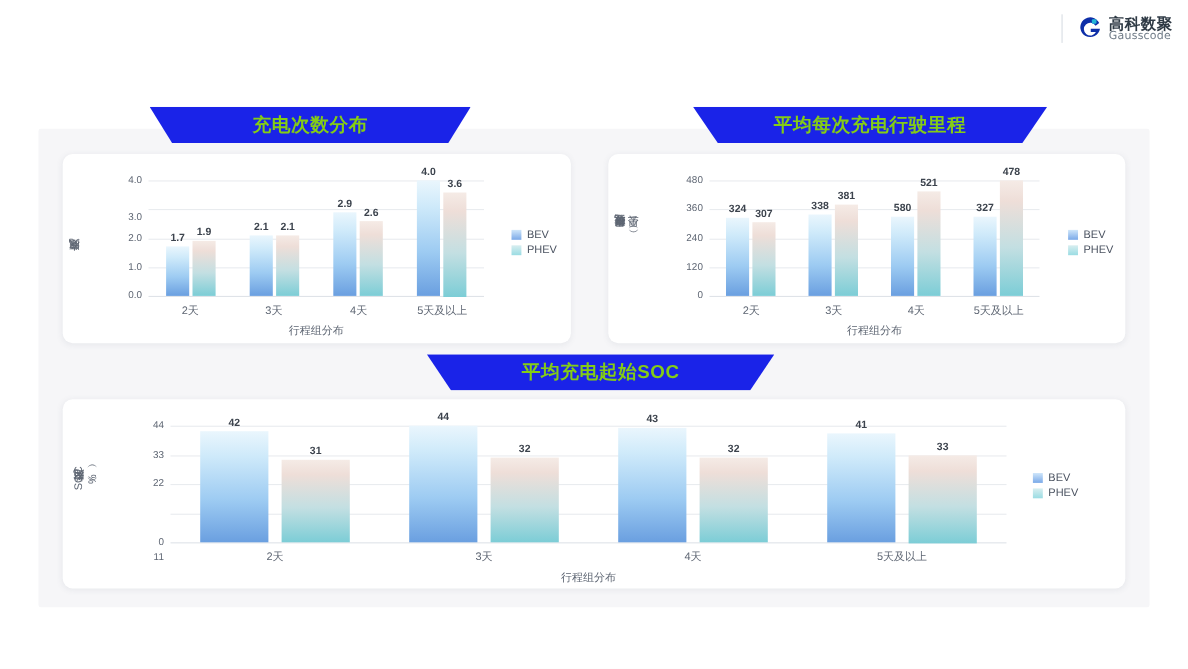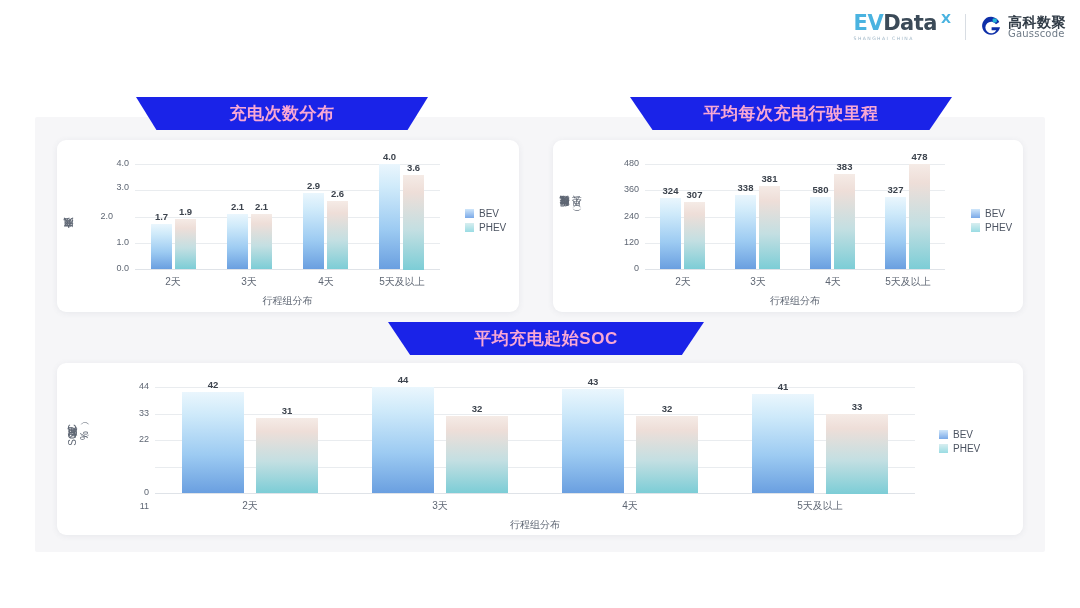--- a/index.html
+++ b/index.html
@@ -104,21 +104,21 @@
     width: 1010px;
     height: 435px;
     background: #f6f6f8;
     border-radius: 2px;
   }
 
   
   .banner {
     position: absolute;
     background: #1a23e8;
-    color: #f9a8d4;
+    color: #84cc16;
     display: flex;
     align-items: center;
     justify-content: center;
     clip-path: polygon(0 0, 100% 0, 93% 100%, 7% 100%);
     font-weight: 700;
     z-index: 5;
     letter-spacing: 0.5px;
   }
   .banner-1 {
     left: 136px; top: 97px;
@@ -249,25 +249,20 @@
     font-family: "Liberation Sans", sans-serif;
     text-align: right;
   }
 </style>
 </head>
 <body>
 
 <div class="header">
   <div class="logos">
 
-    <div class="evdata-logo">
-      <div class="evdata-word"><span class="ev">EV</span><span>Data</span></div>
-      <div class="evdata-x">X</div>
-      <div class="evdata-sub">SHANGHAI CHINA</div>
-    </div>
 
     <div class="divider-bar"></div>
 
     <div class="gauss-logo">
       <div class="gauss-mark">
         <svg width="22" height="22" viewBox="0 0 22 22" aria-hidden="true">
           <path d="M19.3 6.0 A9 9 0 1 0 20 11.2 L11.6 11.2 L11.6 14.2 L16.3 14.2 A5.8 5.8 0 1 1 16.0 8.3 Z" fill="#0e2fa8"></path>
           <rect x="12.6" y="2.4" width="4.2" height="4.2" rx="1" fill="#24b7d8"></rect>
         </svg>
       </div>
@@ -292,23 +287,23 @@
   <span>平均充电起始SOC</span>
 </div>
 
 <div class="card card-1">
   <div class="chart" id="chart0">
       <div class="axisline" style="left: 78px; top: 129px; width: 305px;"></div>
       <div class="ytick" style="left: 32px; top: 123px; width: 40px;">0.0</div>
       <div class="gridline" style="left: 78px; top: 103px; width: 305px;"></div>
       <div class="ytick" style="left: 32px; top: 96.75px; width: 40px;">1.0</div>
       <div class="gridline" style="left: 78px; top: 77px; width: 305px;"></div>
-      <div class="ytick" style="left: 16px; top: 70.5px; width: 40px;">2.0</div>
+      <div class="ytick" style="left: 32px; top: 70.5px; width: 40px;">2.0</div>
       <div class="gridline" style="left: 78px; top: 50px; width: 305px;"></div>
-      <div class="ytick" style="left: 32px; top: 42px; width: 40px;">3.0</div>
+      <div class="ytick" style="left: 32px; top: 52px; width: 40px;">3.0</div>
       <div class="gridline" style="left: 78px; top: 24px; width: 305px;"></div>
       <div class="ytick" style="left: 32px; top: 18px; width: 40px;">4.0</div>
       <div class="ylabel-group" style="left: 6px; top: 38px; height: 115px;">
         <div class="ylabel">充电频次</div>
       </div>
       <div class="bar bev" style="left: 94px; width: 21px; height: 45px; top: 84px; bottom: auto;"></div>
       <div class="barlabel" style="left: 84px; width: 41px; top: 71px;">1.7</div>
       <div class="bar phev" style="left: 118px; width: 21px; height: 50px; top: 79px; bottom: auto;"></div>
       <div class="barlabel" style="left: 108px; width: 41px; top: 66px;">1.9</div>
       <div class="xtick" style="left: 71px; width: 90px; top: 135px;">2天</div>
@@ -362,21 +357,21 @@
       <div class="barlabel" style="left: 121px; width: 41px; top: 49px;">307</div>
       <div class="xtick" style="left: 85px; width: 90px; top: 135px;">2天</div>
       <div class="bar bev" style="left: 182px; width: 21px; height: 74px; top: 55px; bottom: auto;"></div>
       <div class="barlabel" style="left: 172px; width: 41px; top: 42px;">338</div>
       <div class="bar phev" style="left: 206px; width: 21px; height: 83px; top: 46px; bottom: auto;"></div>
       <div class="barlabel" style="left: 196px; width: 41px; top: 33px;">381</div>
       <div class="xtick" style="left: 160px; width: 90px; top: 135px;">3天</div>
       <div class="bar bev" style="left: 257px; width: 21px; height: 72px; top: 57px; bottom: auto;"></div>
       <div class="barlabel" style="left: 247px; width: 41px; top: 44px;">580</div>
       <div class="bar phev" style="left: 281px; width: 21px; height: 95px; top: 34px; bottom: auto;"></div>
-      <div class="barlabel" style="left: 271px; width: 41px; top: 21px;">383</div>
+      <div class="barlabel" style="left: 271px; width: 41px; top: 21px;">521</div>
       <div class="xtick" style="left: 235px; width: 90px; top: 135px;">4天</div>
       <div class="bar bev" style="left: 332px; width: 21px; height: 72px; top: 57px; bottom: auto;"></div>
       <div class="barlabel" style="left: 322px; width: 41px; top: 44px;">327</div>
       <div class="bar phev" style="left: 356px; width: 21px; height: 105px; top: 24px; bottom: auto;"></div>
       <div class="barlabel" style="left: 346px; width: 41px; top: 11px;">478</div>
       <div class="xtick" style="left: 310px; width: 90px; top: 135px;">5天及以上</div>
       <div class="xlabel" style="left: 92px; width: 300px; top: 154px;">行程组分布</div>
       <div class="legend" style="left: 418px; top: 68px;">
         <div class="legend-row">
           <span class="legend-swatch bev"></span>

